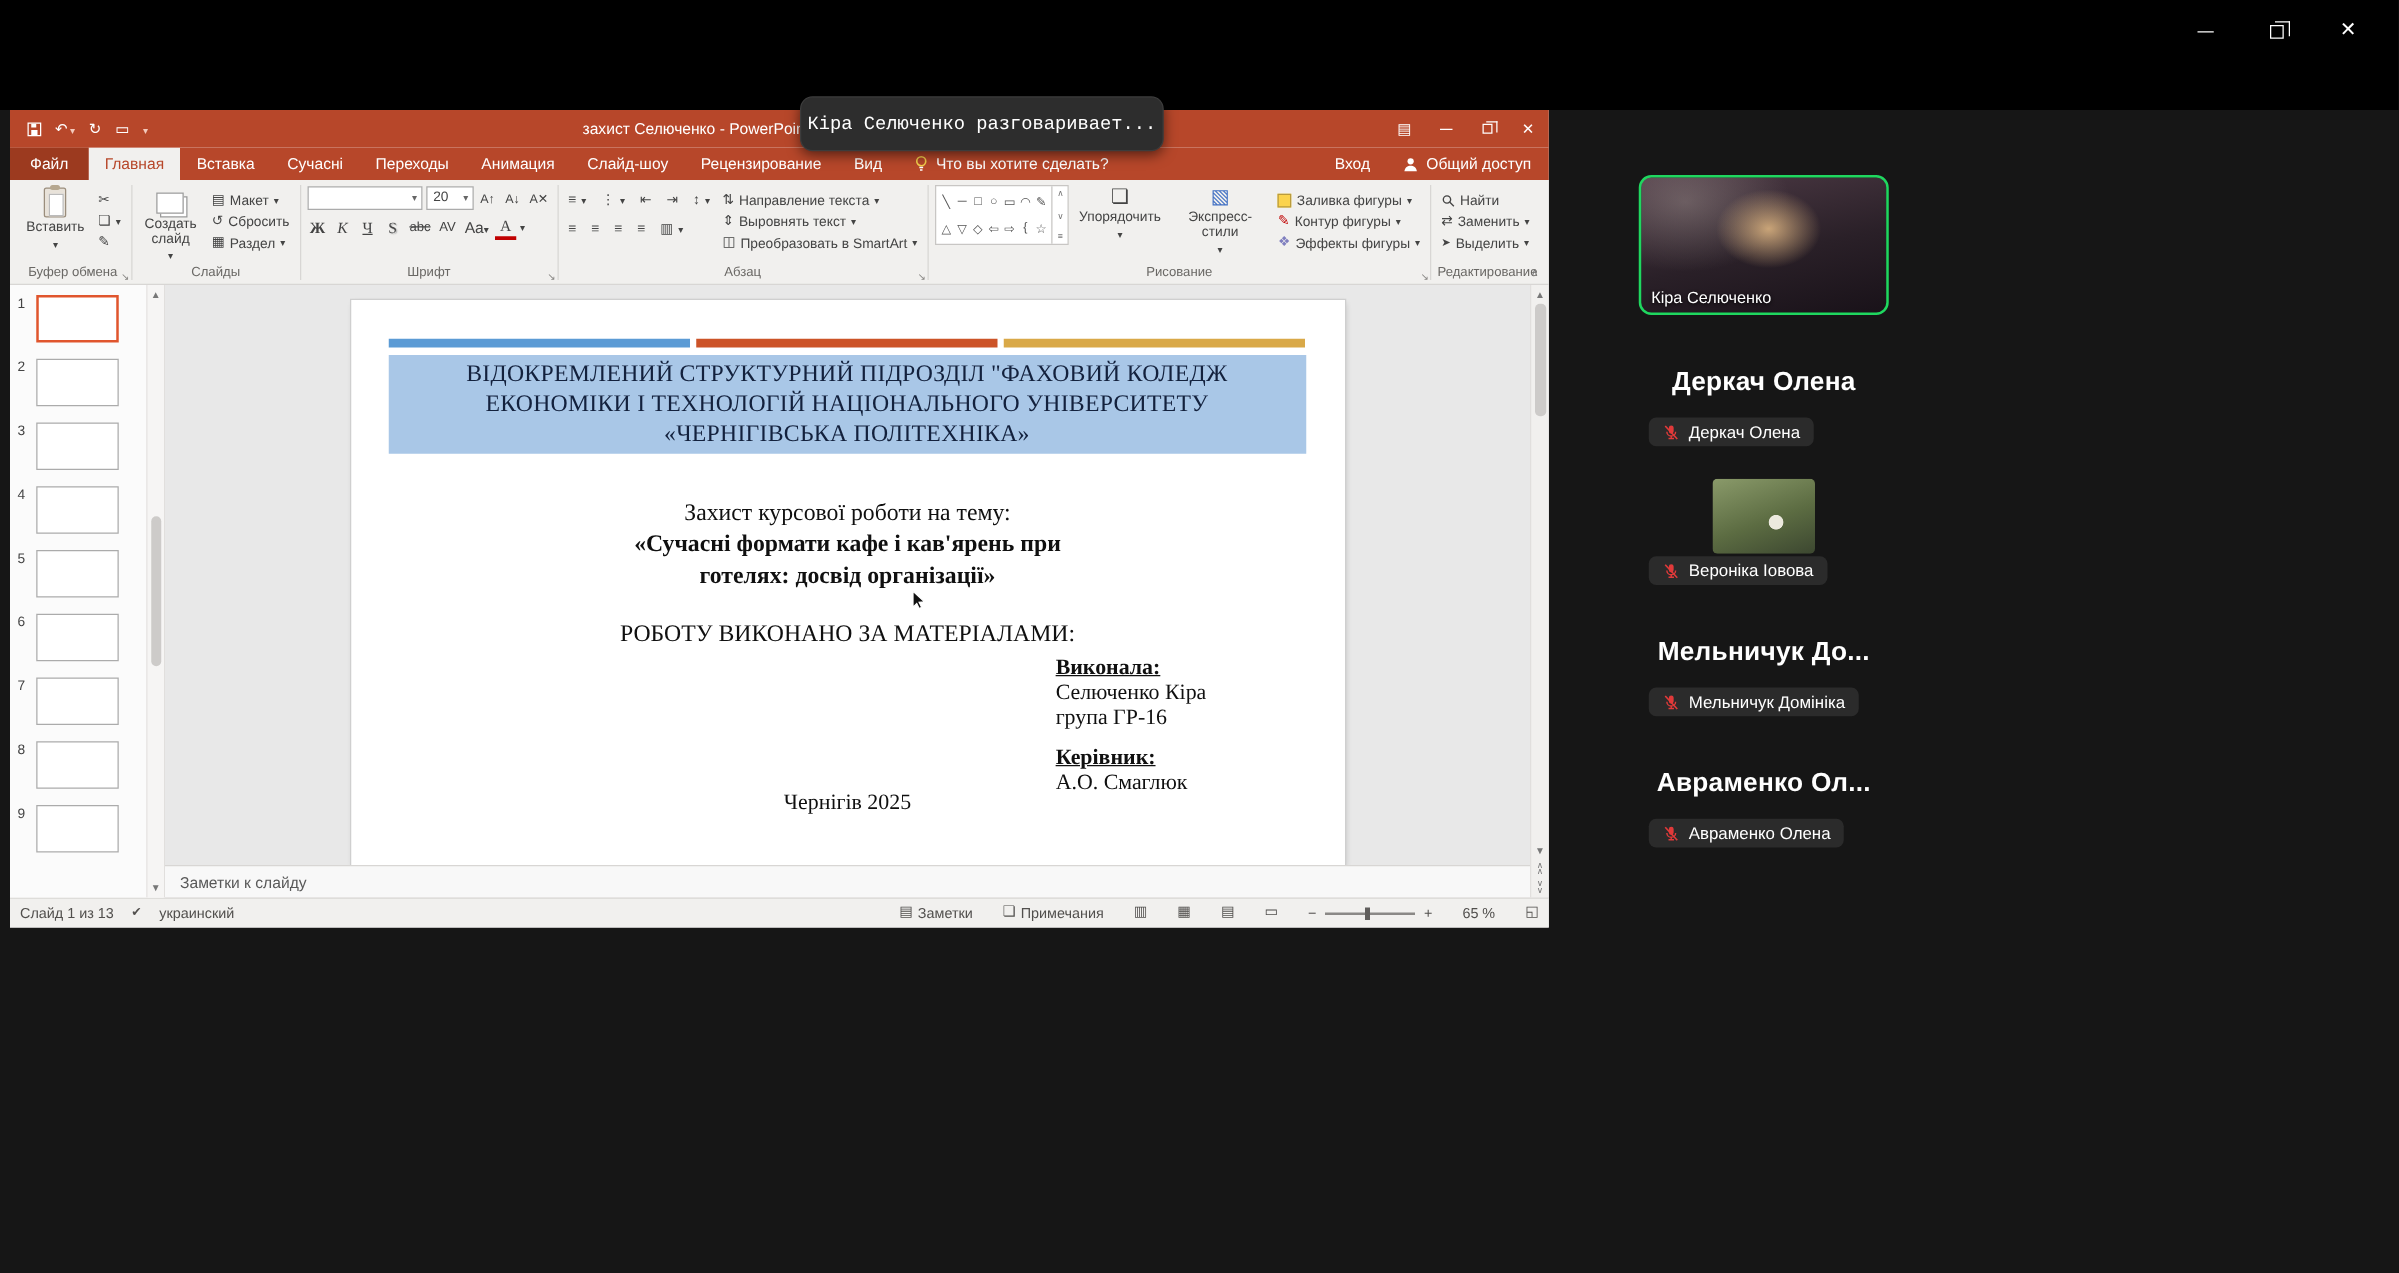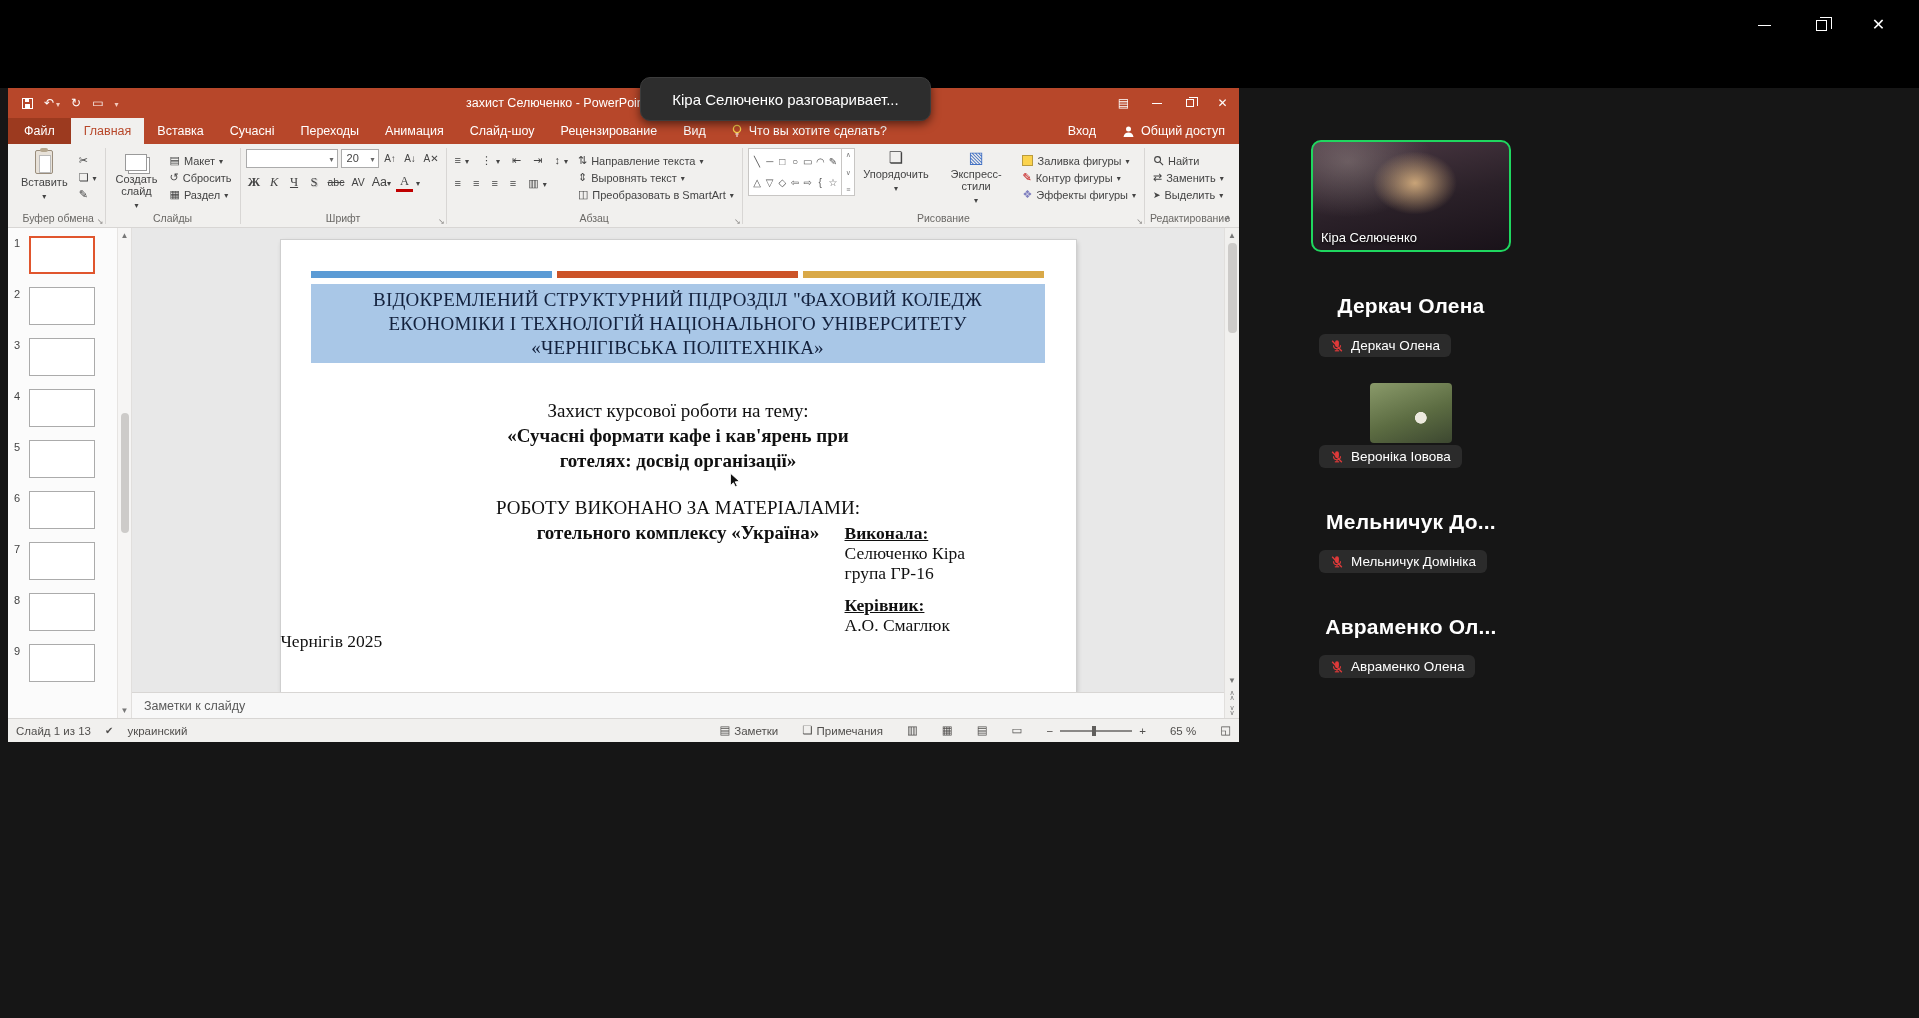--- a/index.html
+++ b/index.html
@@ -13,21 +13,21 @@
   .osbtn { width:57px; height:50px; display:flex; align-items:center; justify-content:center; color:#fff; cursor:default; }
   .ic-osmin { width:13px; height:0; border-top:1.6px solid #fff; display:inline-block; }
   .ic-osrestore { width:11px; height:11px; border:1.4px solid #fff; position:relative; display:inline-block; }
   .ic-osrestore::before { content:""; position:absolute; top:-4px; left:3px; width:11px; height:11px;
     border:1.4px solid #fff; border-bottom:none; border-left:none; }
   .ic-osclose { color:#fff; font-size:16px; line-height:1; }
 
   
   .toast { position:absolute; left:640px; top:77px; width:291px; height:44px; background:#2d2d2d;
     border:1px solid #3c3c3c; border-radius:10px; color:#fff; font-size:15px; display:flex;
-    align-items:center; justify-content:center; z-index:60; box-shadow:0 3px 10px rgba(0,0,0,.55); }
+    align-items:center; justify-content:center; z-index:60; box-shadow:0 3px 10px rgba(0,0,0,.55);font-family:Liberation Mono, monospace; }
 
   
   .ppt { position:absolute; left:8px; top:88px; width:1231px; height:654px; background:#fff;
     display:flex; flex-direction:column; color:#3b3a39; z-index:10; }
 
   .titlebar { height:30px; background:#B7472A; color:#fff; display:flex; align-items:center; position:relative; flex:none; }
   .qat { display:flex; align-items:center; gap:11px; padding:0 14px; font-size:12px; }
   .qbtn { display:flex; align-items:center; gap:2px; color:#fff; }
   .g { font-style:normal; display:inline-block; line-height:1; }
   .i-undo::before { content:"↶"; } .i-redo::before { content:"↻"; }
@@ -167,21 +167,21 @@
   .bar.b1 { background:#5B9BD5; } .bar.b2 { background:#CC5328; } .bar.b3 { background:#D9A948; }
   .sl-header { position:absolute; left:30px; top:44px; width:734px; height:79px; background:#A9C7E7;
     display:flex; flex-direction:column; justify-content:center; text-align:center;
     font-size:19px; line-height:24px; color:#13213d; letter-spacing:.2px; }
   .sl-body { position:absolute; left:0; top:158px; width:100%; text-align:center; font-size:19px; line-height:25px; }
   .sl-body .bold { font-weight:bold; }
   .sl-gap { height:22px; }
   .credits { position:absolute; left:564px; top:283px; font-size:17.5px; line-height:20px; text-align:left; }
   .credits .lbl { font-weight:bold; text-decoration:underline; }
   .credits .sp { height:12px; }
-  .sl-city { position:absolute; left:0; top:391px; width:100%; font-size:17.5px; }
+  .sl-city { position:absolute; left:0; top:391px; width:100%; text-align:center; font-size:17.5px; }
   .cursor { position:absolute; left:447px; top:232px; z-index:3; }
 
   
   .vscroll { width:15px; background:#F1F0EE; border-left:1px solid #E1DFDD; display:flex; flex-direction:column;
     align-items:center; font-size:8px; color:#777; padding:3px 0; flex:none; }
   .vthumb { width:9px; height:90px; background:#CDCBC9; border-radius:4px; margin-top:3px; }
   .vspacer { flex:1; }
   .dblchev { font-size:7px; line-height:5px; text-align:center; margin-top:5px; }
 
   
@@ -604,21 +604,20 @@
               <div>ВІДОКРЕМЛЕНИЙ СТРУКТУРНИЙ ПІДРОЗДІЛ "ФАХОВИЙ КОЛЕДЖ</div>
               <div>ЕКОНОМІКИ І ТЕХНОЛОГІЙ НАЦІОНАЛЬНОГО УНІВЕРСИТЕТУ</div>
               <div>«ЧЕРНІГІВСЬКА ПОЛІТЕХНІКА»</div>
             </div>
             <div class="sl-body">
               <div>Захист курсової роботи на тему:</div>
               <div class="bold">«Сучасні формати кафе і кав'ярень при</div>
               <div class="bold">готелях: досвід організації»</div>
               <div class="sl-gap"></div>
               <div>РОБОТУ ВИКОНАНО ЗА МАТЕРІАЛАМИ:</div>
-              <div class="bold">готельного комплексу «Україна»</div>
             </div>
             <div class="credits">
               <div class="lbl">Виконала:</div>
               <div>Селюченко Кіра</div>
               <div>група ГР-16</div>
               <div class="sp"></div>
               <div class="lbl">Керівник:</div>
               <div>А.О. Смаглюк</div>
             </div>
             <div class="sl-city">Чернігів 2025</div>

